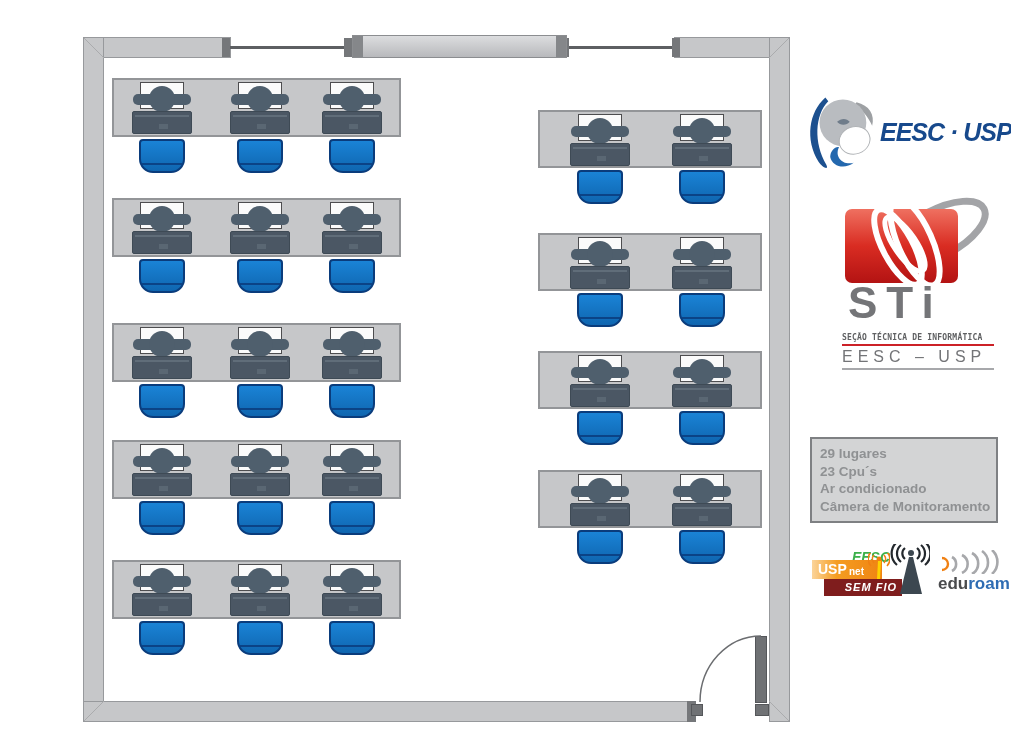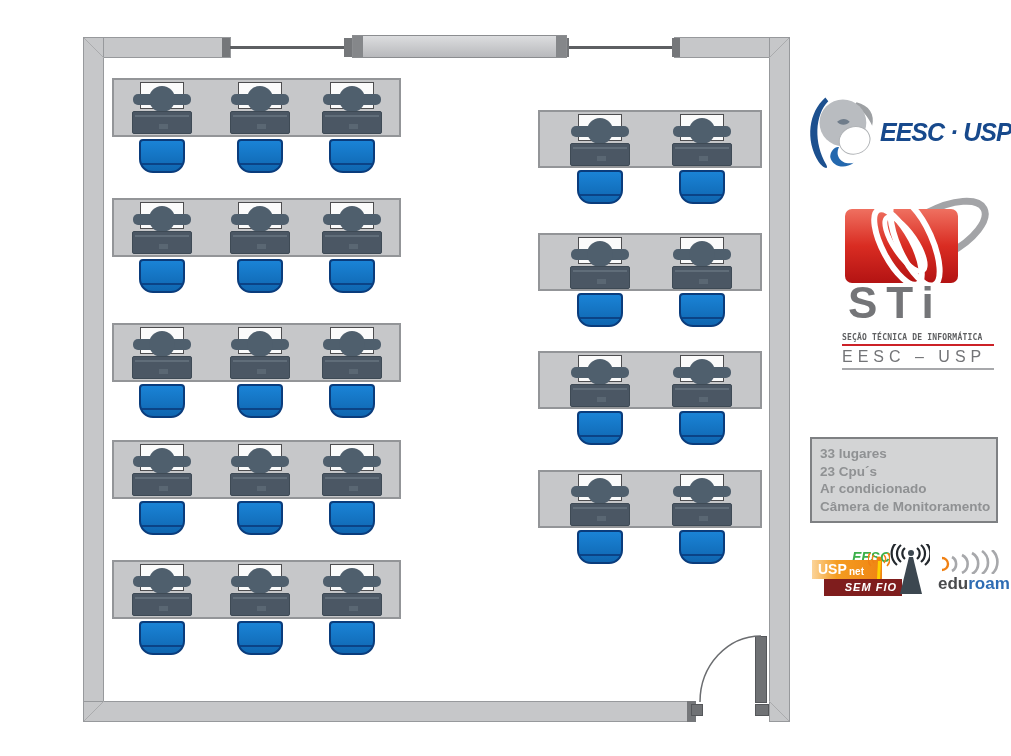--- a/index.html
+++ b/index.html
@@ -276,21 +276,21 @@
       <ellipse cx="60" cy="54" rx="42" ry="15" fill="none" stroke="#ffffff" stroke-width="6" transform="rotate(62 60 54)"></ellipse>
       <ellipse cx="67" cy="51" rx="32" ry="11" fill="none" stroke="#ffffff" stroke-width="5" transform="rotate(56 67 51)"></ellipse>
       <ellipse cx="77" cy="49" rx="47" ry="17" fill="none" stroke="#ffffff" stroke-width="6" transform="rotate(66 77 49)"></ellipse>
     </svg>
     <div id="sti-acronym">STi</div>
     <div id="sti-subtitle">SEÇÃO TÉCNICA DE INFORMÁTICA</div>
     <div id="sti-org">EESC – USP</div>
   </div>
 
   <div id="info-box">
-    <div class="line">33 lugares</div>
+    <div class="line">29 lugares</div>
     <div class="line">23 Cpu´s</div>
     <div class="line">Ar condicionado</div>
     <div class="line">Câmera de Monitoramento</div>
   </div>
 
   <div id="uspnet-logo">
     <div id="uspnet-eesc">EESC</div>
     <div id="uspnet-orange">
       <span class="usp">USP</span>
       <span class="net">net</span>

